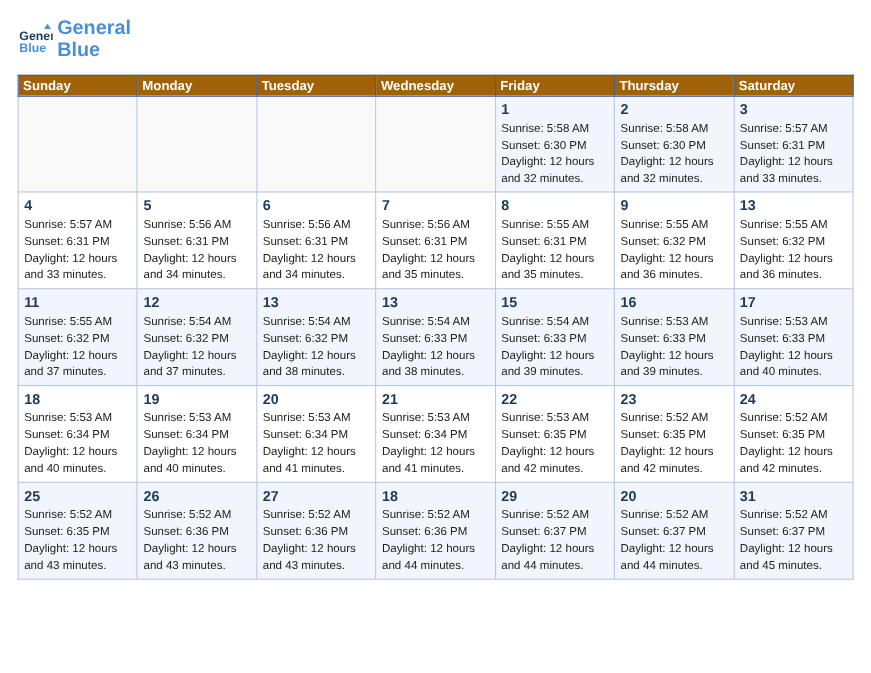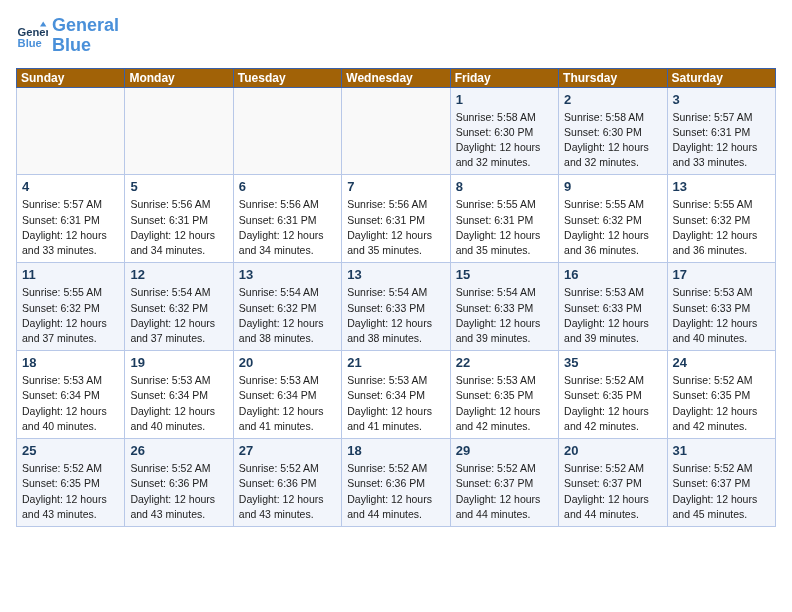--- a/index.html
+++ b/index.html
@@ -218,21 +218,21 @@
         </td>
         <td>
           <span class="day-num">21</span>
           <div class="day-info">Sunrise: 5:53 AM<br>Sunset: 6:34 PM<br>Daylight: 12 hours<br>and 41 minutes.</div>
         </td>
         <td>
           <span class="day-num">22</span>
           <div class="day-info">Sunrise: 5:53 AM<br>Sunset: 6:35 PM<br>Daylight: 12 hours<br>and 42 minutes.</div>
         </td>
         <td>
-          <span class="day-num">35</span>
+          <span class="day-num">23</span>
           <div class="day-info">Sunrise: 5:52 AM<br>Sunset: 6:35 PM<br>Daylight: 12 hours<br>and 42 minutes.</div>
         </td>
         <td>
           <span class="day-num">24</span>
           <div class="day-info">Sunrise: 5:52 AM<br>Sunset: 6:35 PM<br>Daylight: 12 hours<br>and 42 minutes.</div>
         </td>
       </tr>
       <tr>
         <td>
           <span class="day-num">25</span>

